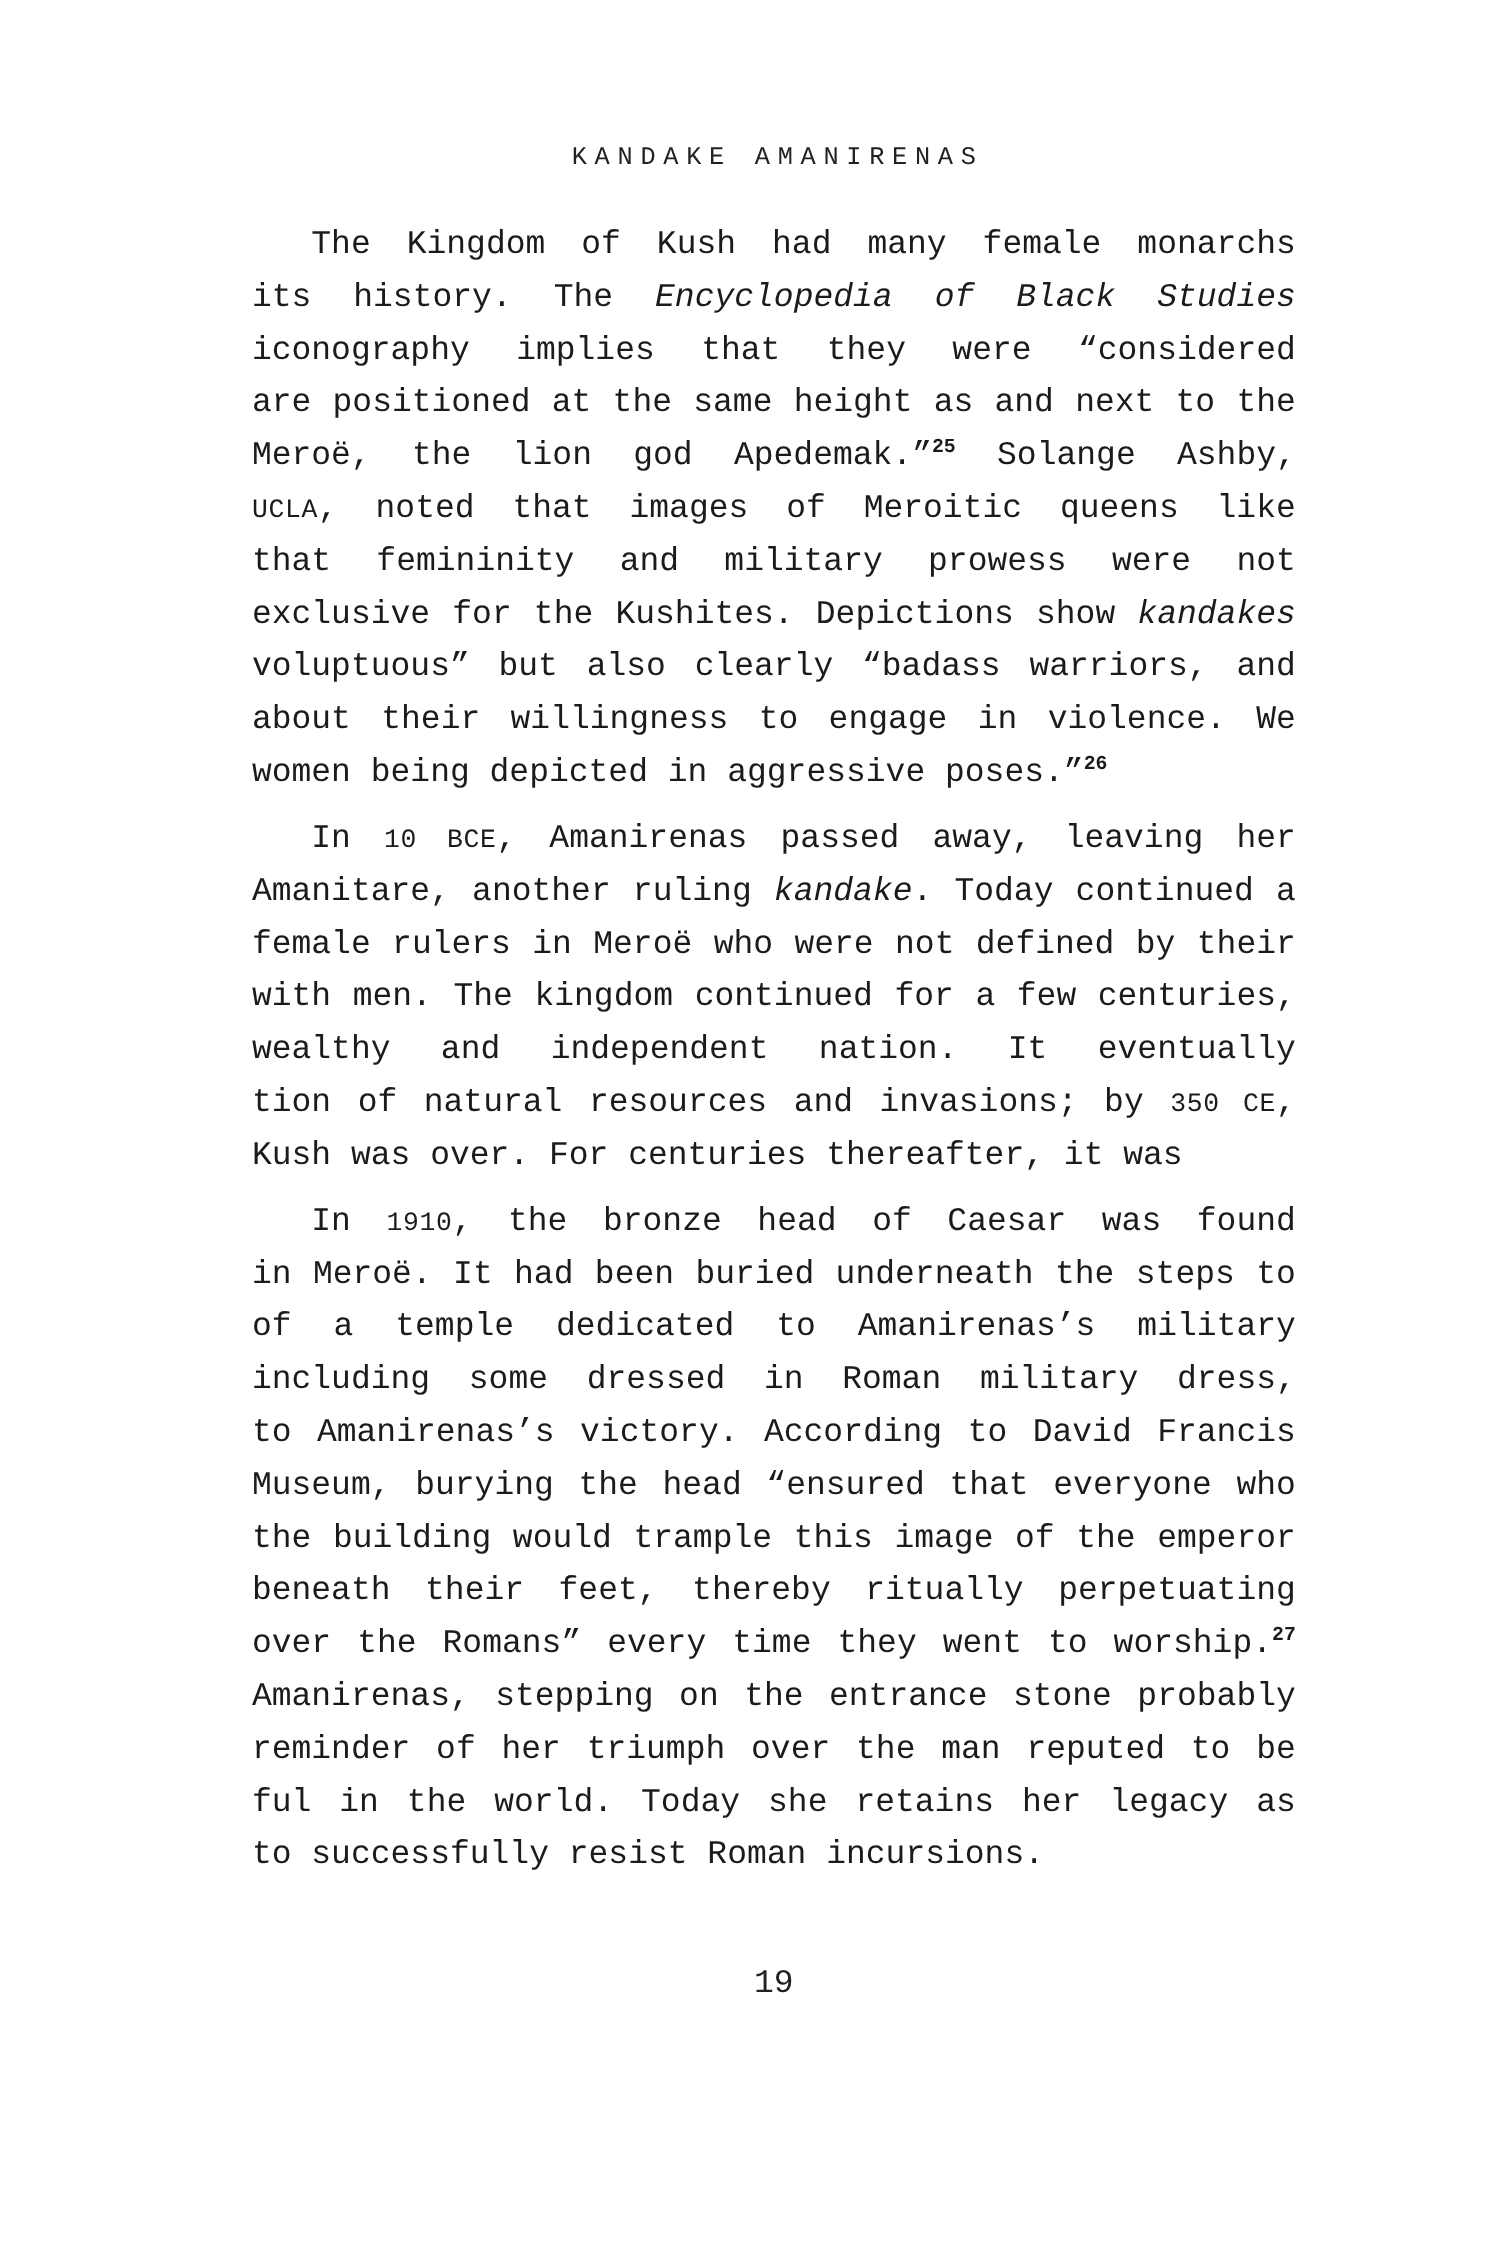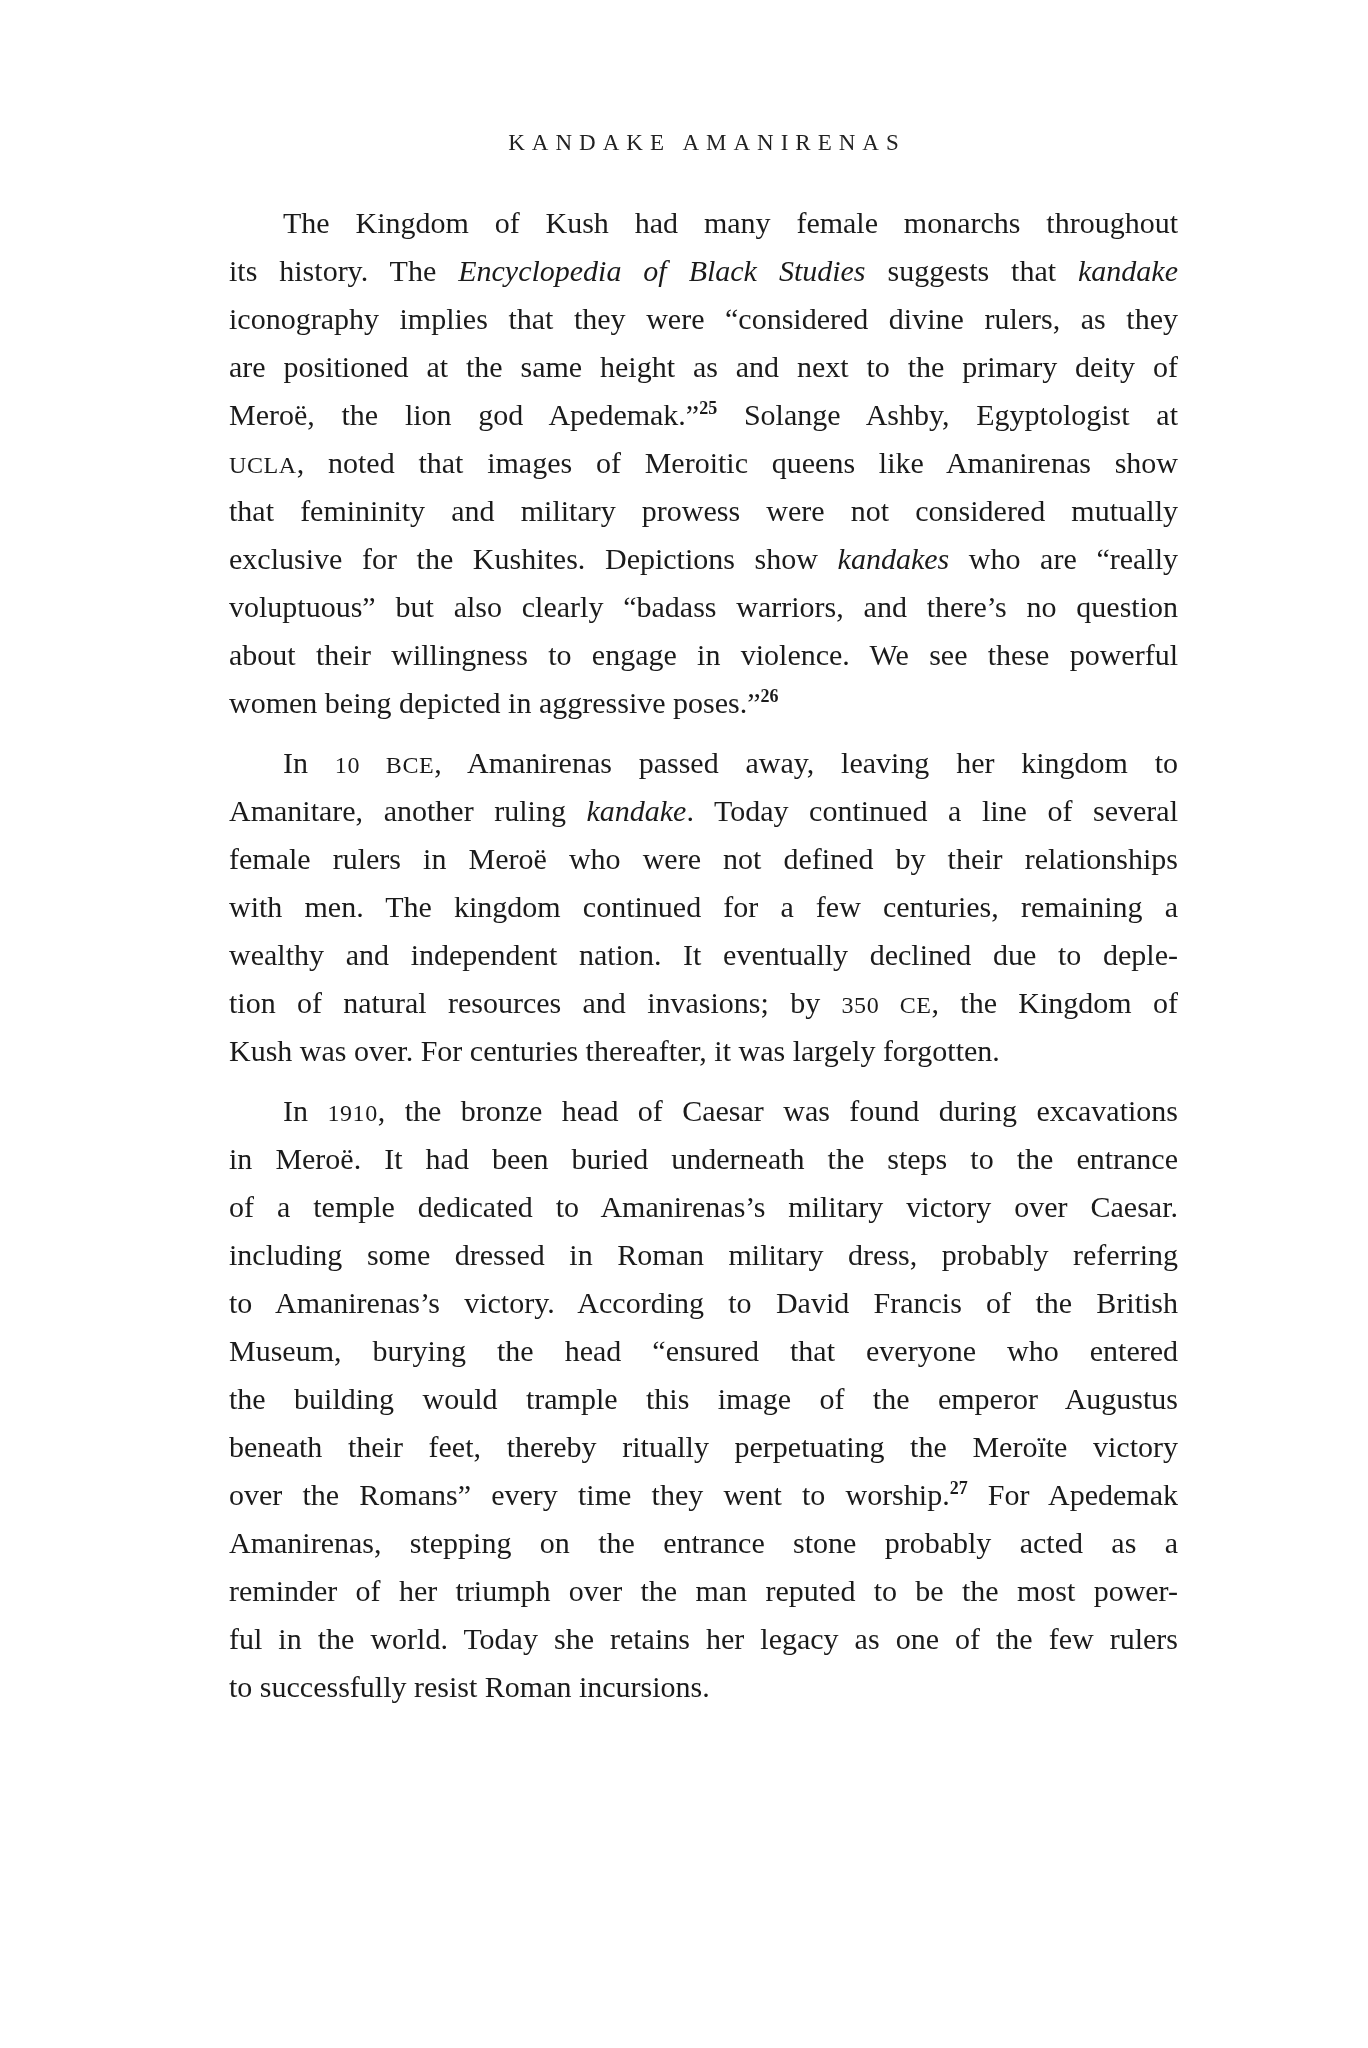--- a/index.html
+++ b/index.html
@@ -5,21 +5,21 @@
   html, body {
     margin: 0;
     padding: 0;
     background: #ffffff;
   }
   .page {
     position: relative;
     width: 1368px;
     height: 2048px;
     background: #ffffff;
-    font-family: Liberation Serif, serif;
+    font-family: Liberation Mono, monospace;
     color: #1b1b1b;
     overflow: hidden;
     box-sizing: border-box;
   }
   .text-col {
     margin-left: 217px;
     margin-right: 178px; 
   }
   .running-header {
     margin-top: 131px;
@@ -109,14 +109,15 @@
           <div class="line"><span>the building would trample this image of the emperor Augustus</span></div>
           <div class="line"><span>beneath their feet, thereby ritually perpetuating the Meroïte victory</span></div>
           <div class="line"><span>over the Romans” every time they went to worship.</span><sup class="fn">27</sup><span> For Apedemak</span></div>
           <div class="line"><span>Amanirenas, stepping on the entrance stone probably acted as a</span></div>
           <div class="line"><span>reminder of her triumph over the man reputed to be the most power-</span></div>
           <div class="line"><span>ful in the world. Today she retains her legacy as one of the few rulers</span></div>
           <div class="line left-last"><span>to successfully resist Roman incursions.</span></div>
         </div>
       </main>
 
+    <div class="folio">19</div>
   </div>
 </div>
 
 </body></html>

